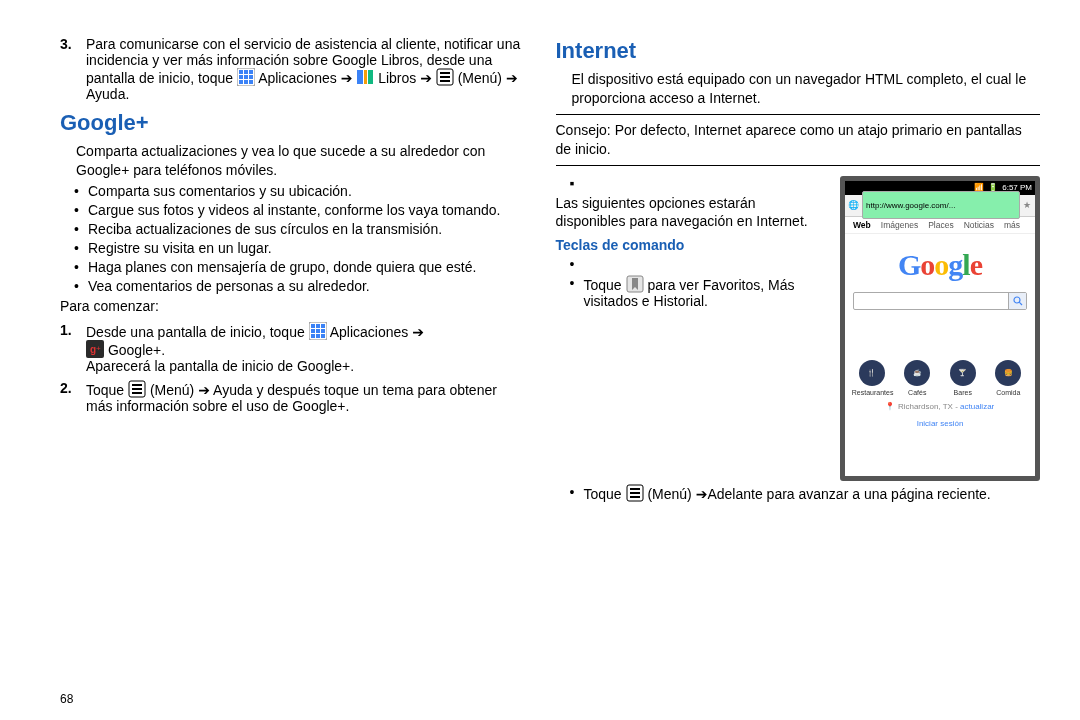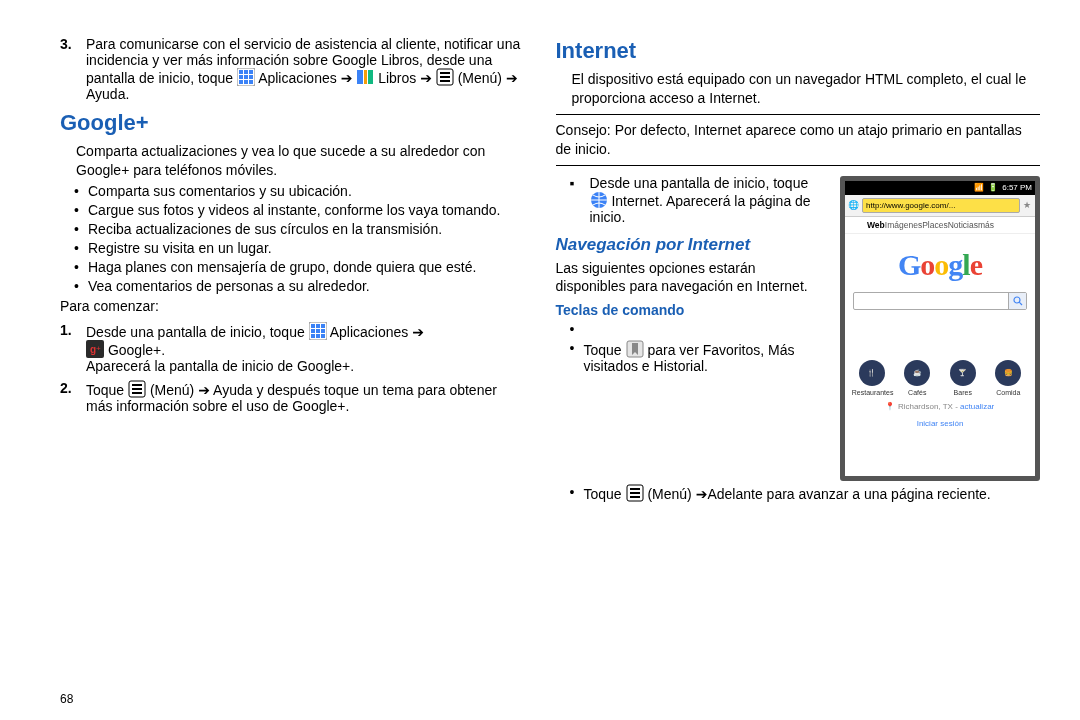--- a/index.html
+++ b/index.html
@@ -80,27 +80,27 @@
   .statusbar {
     background: #000; color: #fff; height: 14px;
     display:flex; justify-content:flex-end; align-items:center;
     padding: 0 3px; font-size:8px; gap:4px;
   }
   .urlbar {
     background:#f2f2f2; height:22px; display:flex; align-items:center;
     padding:0 4px; gap:3px; border-bottom:1px solid #ccc;
   }
   .urlbox {
-    flex:1; background:#fde047; border:1px solid #aaa; border-radius:2px;
-    height:15px; font-size:8px; display:flex; align-items:center; padding:0 3px;
+    flex:1; background:#86efac; border:1px solid #aaa; border-radius:2px;
+    height:28px; font-size:8px; display:flex; align-items:center; padding:0 3px;
     overflow:hidden; white-space:nowrap;
   }
   .globe-sm { width:10px;height:10px; display:inline-flex;align-items:center;justify-content:center; }
   .tabs {
-    display:flex; font-size:8.5px; padding:3px 22px;
+    display:flex; font-size:8.5px; gap:10px; padding:3px 8px;
     border-bottom:1px solid #eee; color:#555;
   }
   .tabs .active{ color:#000; font-weight:bold;}
   .glogo {
     text-align:center; margin:14px 0 10px 0;
     font-family: Georgia, 'Times New Roman', serif;
     font-size:30px; font-weight:bold; letter-spacing:-1px;
   }
   .glogo .gB{color:#4285f4;} .glogo .gR{color:#ea4335;}
   .glogo .gY{color:#fbbc05;} .glogo .gG{color:#34a853;}
@@ -269,33 +269,22 @@
     <hr class="thick">
     <p>
       <b>Consejo:</b><span> Por defecto, Internet aparece como un atajo primario en pantallas de inicio.</span>
     </p>
     <hr class="thick">
 
     <div class="right-wrap">
       <div class="right-text">
         <div class="ul-item">
           <div class="sq-bullet">▪</div>
-          <div class="ul-body">
-            <span>Desde una pantalla de inicio, toque </span>
-            <span class="icon">
-              <svg viewBox="0 0 18 18">
-                  <circle cx="9" cy="9" r="8" fill="#3b82f6"></circle>
-                  <path d="M1 9 h16 M9 1 v16 M3 4 q6 4 12 0 M3 14 q6 -4 12 0" stroke="#fff" stroke-width="1" fill="none"></path>
-                </svg>
-            </span>
-            <b>Internet</b><span>. Aparecerá la página de inicio.</span>
-          </div>
-        </div>
-
-        <h2 class="subsection">Navegación por Internet</h2>
+        </div>
+
         <p>Las siguientes opciones estarán disponibles para navegación en Internet.</p>
         <h3 class="subsub">Teclas de comando</h3>
 
         <div class="ul-item">
             <div class="ul-bullet">•</div>
           </div>
 
         <div class="ul-item">
             <div class="ul-bullet">•</div>
             <div class="ul-body">

